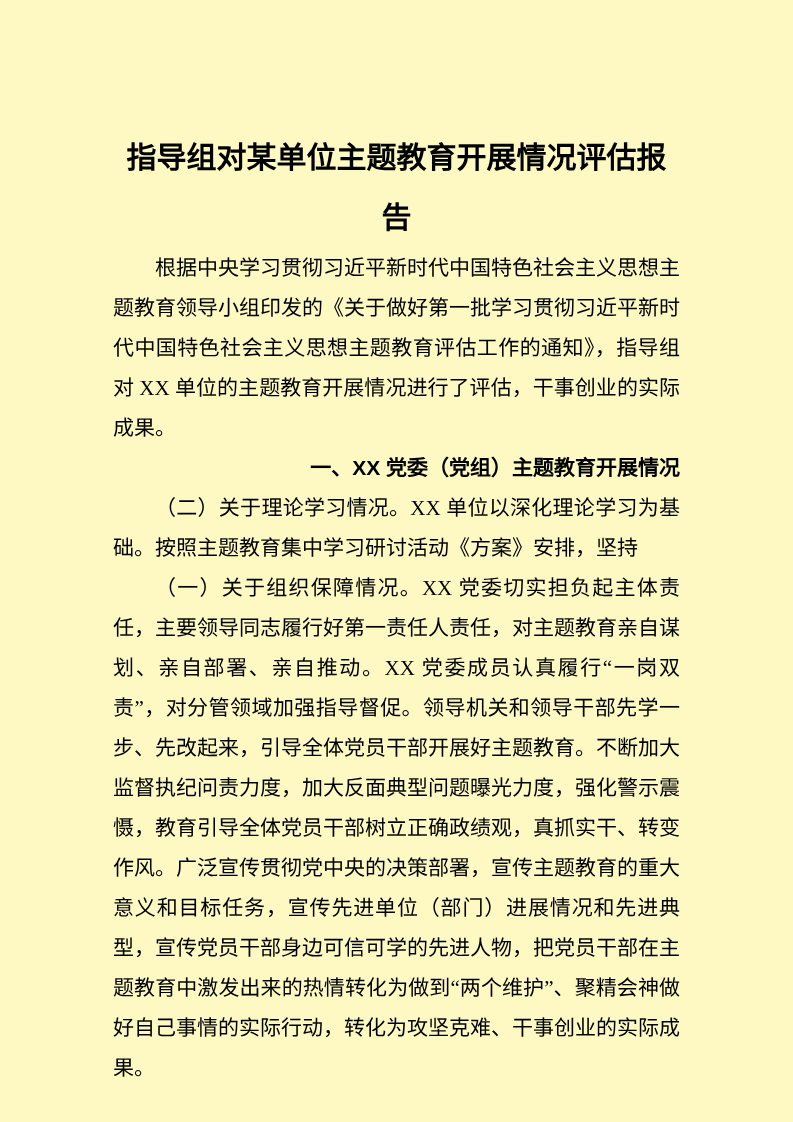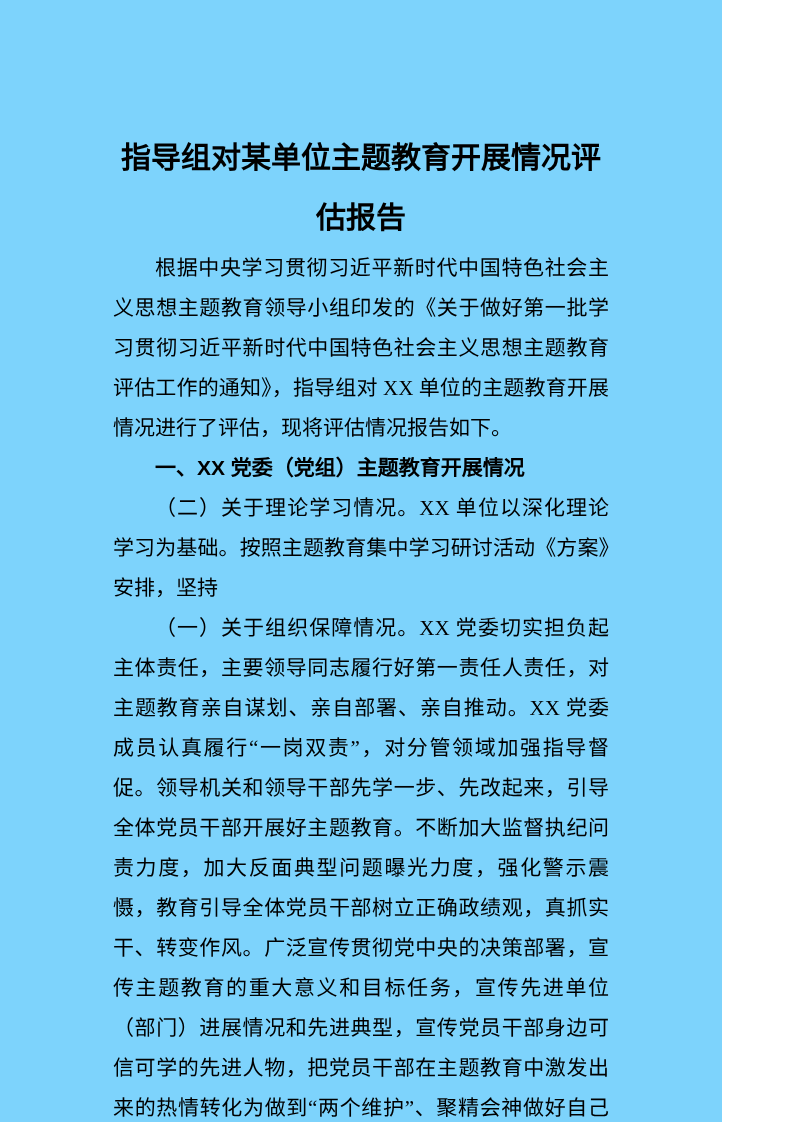--- a/index.html
+++ b/index.html
@@ -2,25 +2,25 @@
 <html lang="zh-CN"><head>
 <meta charset="utf-8">
 <style>
   html, body {
     margin: 0;
     padding: 0;
     background: #ffffff;
   }
   .page {
     position: relative;
-    width: 722px;
+    width: 793px;
     height: 1122px;
     box-sizing: border-box;
     padding: 128px 113px 44px 113px;
-    background: #7dd3fc;
+    background: #fef9c3;
     color: #000000;
     overflow: hidden;
   }
   .doc-title {
     font-family: "Liberation Sans", sans-serif;
     font-weight: 700;
     font-size: 30px;
     line-height: 60px;
     text-align: center;
     margin: 0;
@@ -34,30 +34,30 @@
     text-justify: inter-ideograph;
     text-indent: 2em;
     margin: 0;
   }
   .section-heading {
     font-family: "Liberation Sans", sans-serif;
     font-weight: 700;
     font-size: 21px;
     line-height: 40px;
     text-indent: 2em;
-    text-align: left;
+    text-align: right;
     margin: 0;
   }
 </style>
 </head>
 <body>
 
 <div class="page">
   <h1 class="doc-title">指导组对某单位主题教育开展情况评估报告</h1>
 
-  <p class="body-text">根据中央学习贯彻习近平新时代中国特色社会主义思想主题教育领导小组印发的《关于做好第一批学习贯彻习近平新时代中国特色社会主义思想主题教育评估工作的通知》，指导组对 XX 单位的主题教育开展情况进行了评估，现将评估情况报告如下。</p>
+  <p class="body-text">根据中央学习贯彻习近平新时代中国特色社会主义思想主题教育领导小组印发的《关于做好第一批学习贯彻习近平新时代中国特色社会主义思想主题教育评估工作的通知》，指导组对 XX 单位的主题教育开展情况进行了评估，干事创业的实际成果。</p>
 
   <h2 class="section-heading">一、XX 党委（党组）主题教育开展情况</h2>
 
   <p class="body-text">（二）关于理论学习情况。XX 单位以深化理论学习为基础。按照主题教育集中学习研讨活动《方案》安排，坚持</p>
 
   <p class="body-text">（一）关于组织保障情况。XX 党委切实担负起主体责任，主要领导同志履行好第一责任人责任，对主题教育亲自谋划、亲自部署、亲自推动。XX 党委成员认真履行“一岗双责”，对分管领域加强指导督促。领导机关和领导干部先学一步、先改起来，引导全体党员干部开展好主题教育。不断加大监督执纪问责力度，加大反面典型问题曝光力度，强化警示震慑，教育引导全体党员干部树立正确政绩观，真抓实干、转变作风。广泛宣传贯彻党中央的决策部署，宣传主题教育的重大意义和目标任务，宣传先进单位（部门）进展情况和先进典型，宣传党员干部身边可信可学的先进人物，把党员干部在主题教育中激发出来的热情转化为做到“两个维护”、聚精会神做好自己事情的实际行动，转化为攻坚克难、干事创业的实际成果。</p>
 </div>
 
 </body></html>

